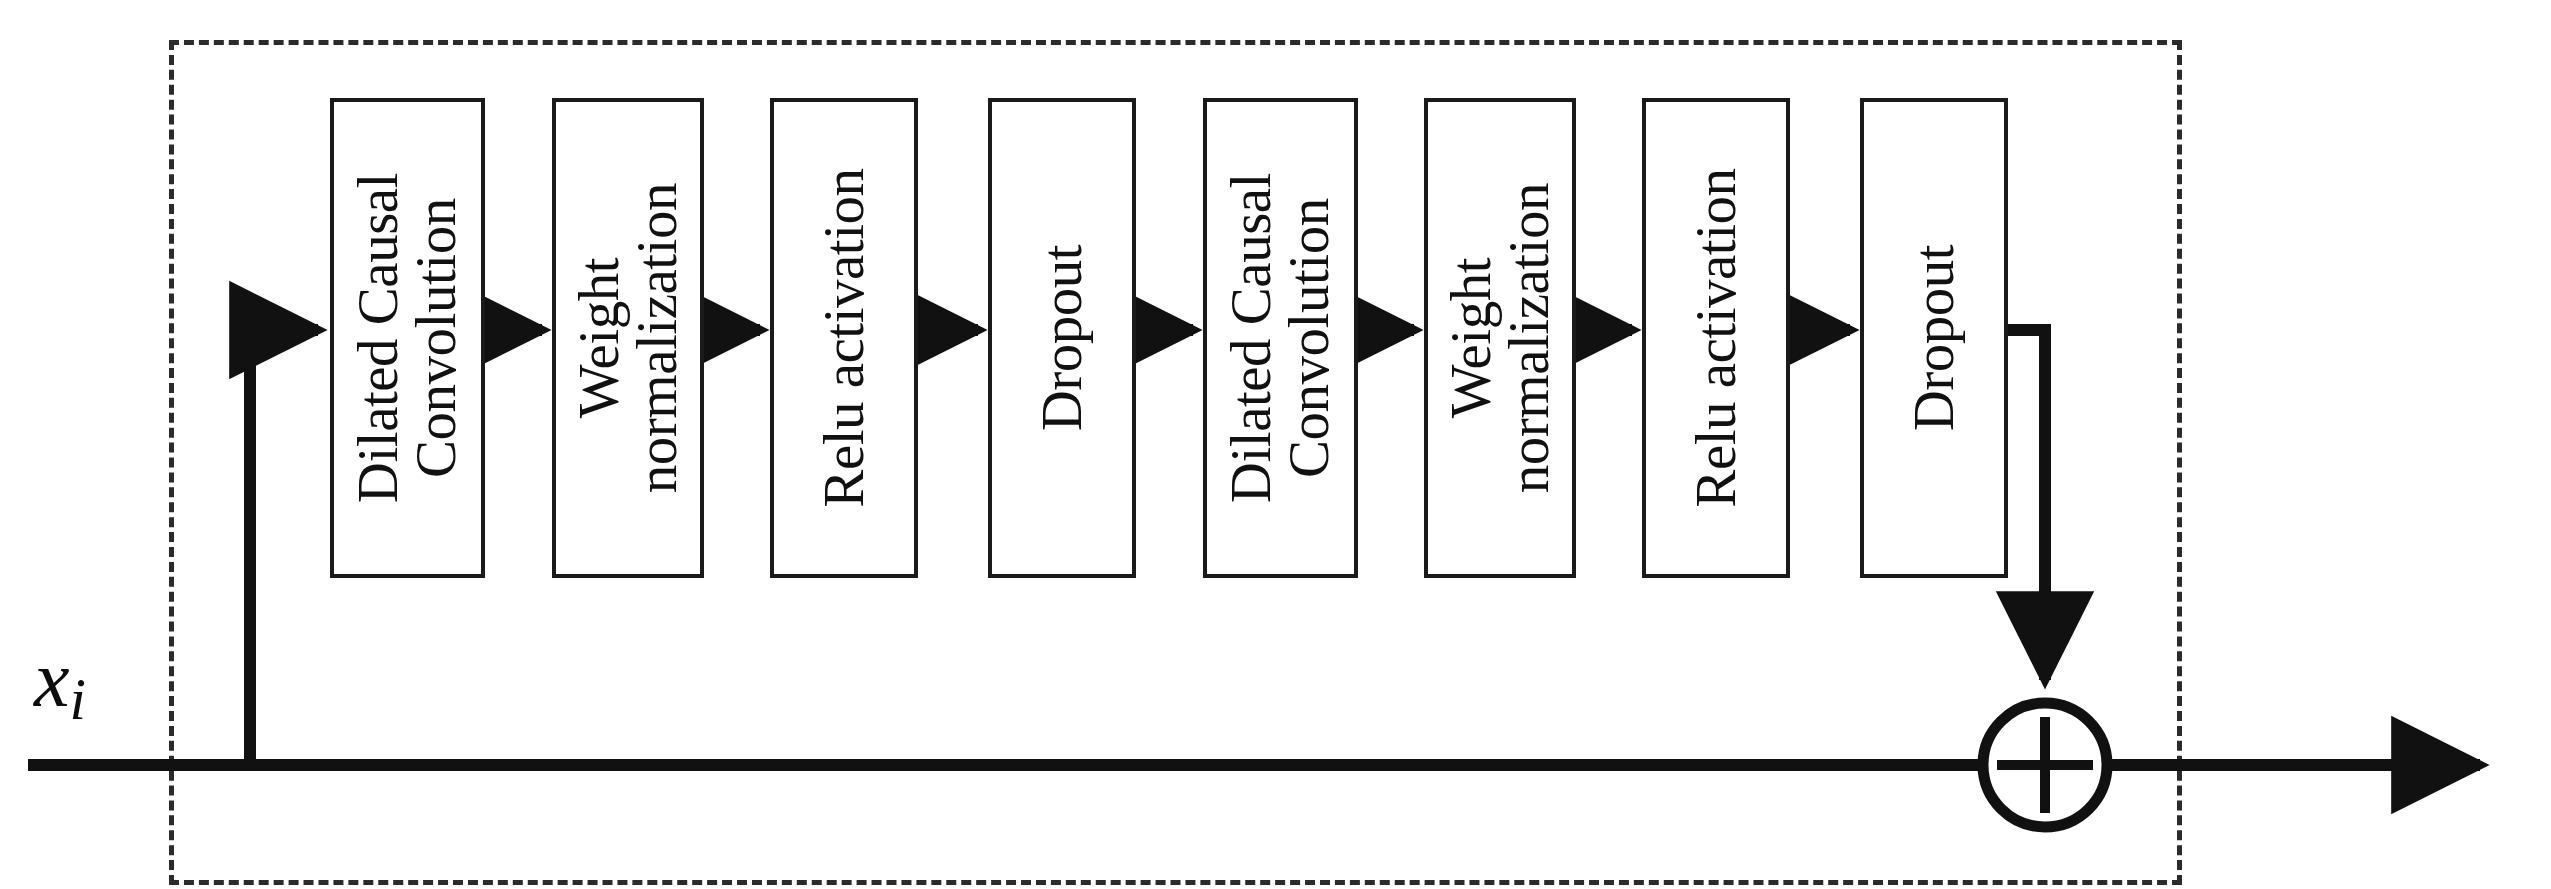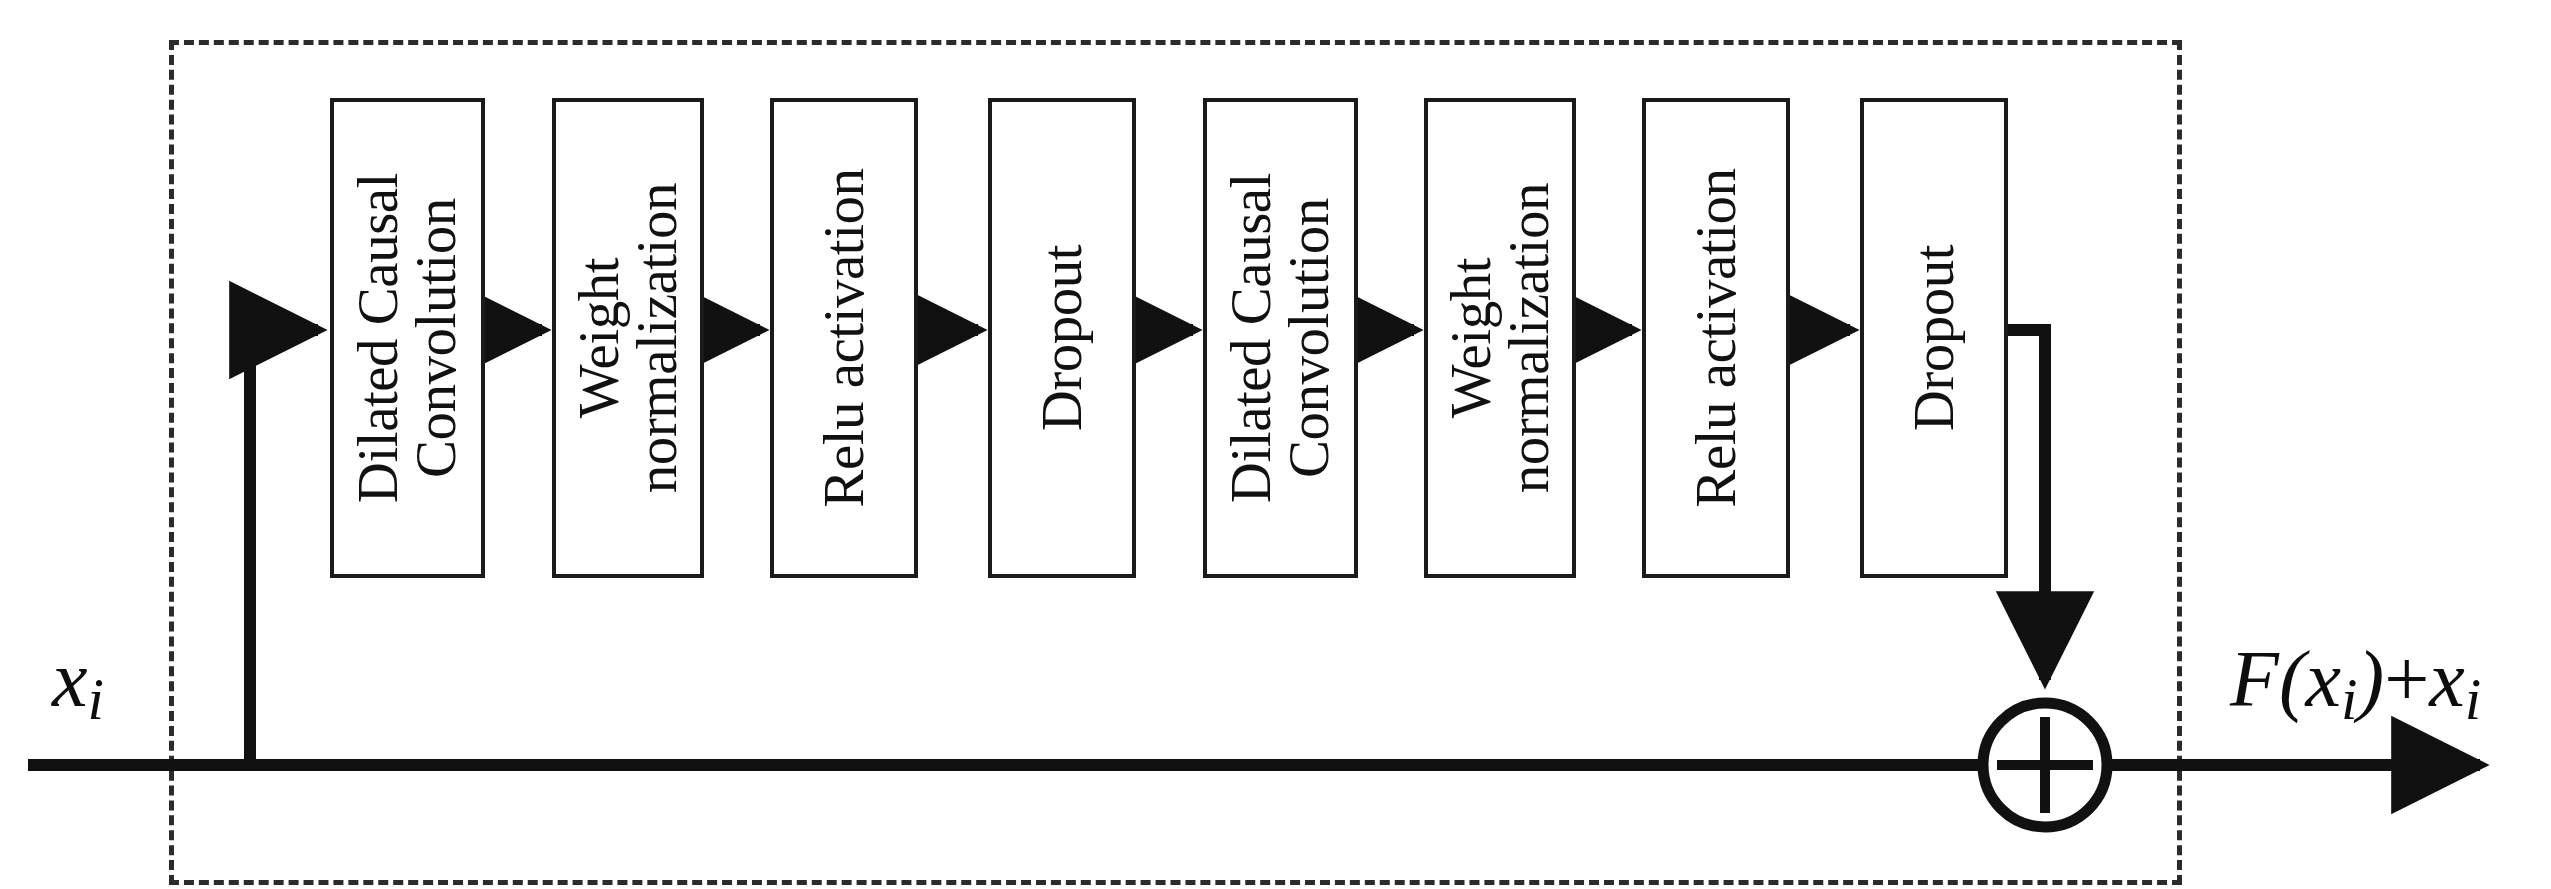--- a/index.html
+++ b/index.html
@@ -62,21 +62,21 @@
   }
   
   .math-label {
     position: absolute;
     font-family: "Liberation Serif", "DejaVu Serif", serif;
     font-style: italic;
     color: #0d0d0d;
     white-space: nowrap;
   }
   #label-xin {
-    left: 52px;
+    left: 34px;
     top: 634px;
     font-size: 80px;
   }
   #label-xout {
     left: 2230px;
     top: 634px;
     font-size: 80px;
   }
   .sub {
     font-size: 0.74em;
@@ -173,17 +173,14 @@
   <div class="proc-box" id="box-8" style="left:1860px; width:148px;">
     <div class="proc-label">
       <span class="ln">Dropout</span>
     </div>
   </div>
 
   <div class="math-label" id="label-xin">
     <span>x</span><span class="sub">i</span>
   </div>
 
-  <div class="math-label" id="label-xout">
-    <span>F</span><span>(</span><span>x</span><span class="sub">i</span><span>)</span><span class="upright-plus">+</span><span>x</span><span class="sub">i</span>
-  </div>
 
 </div>
 
 </body></html>

